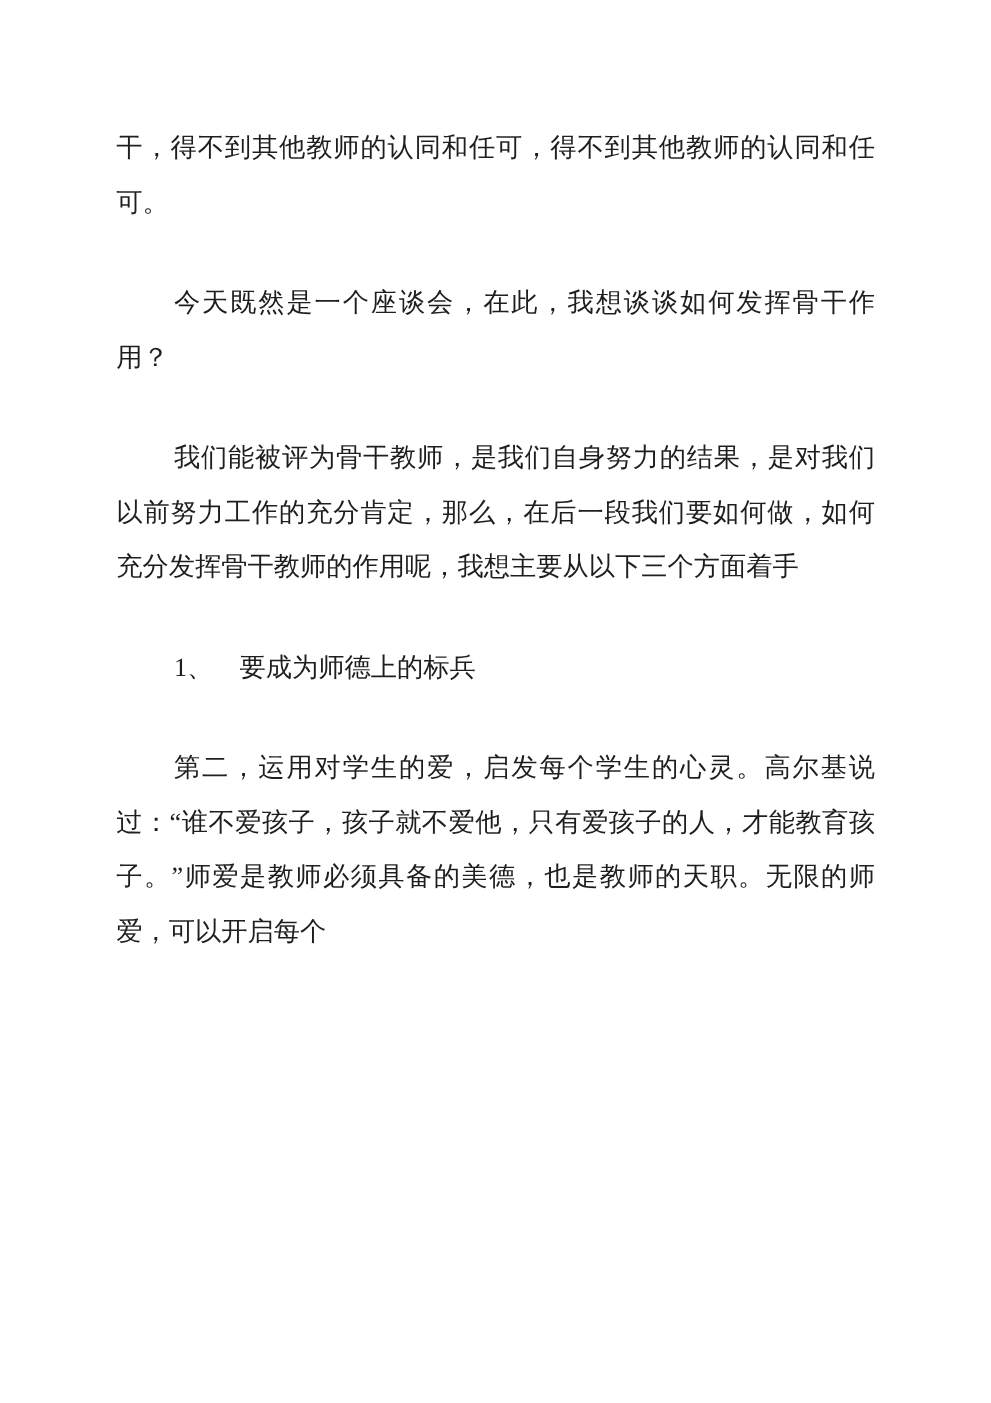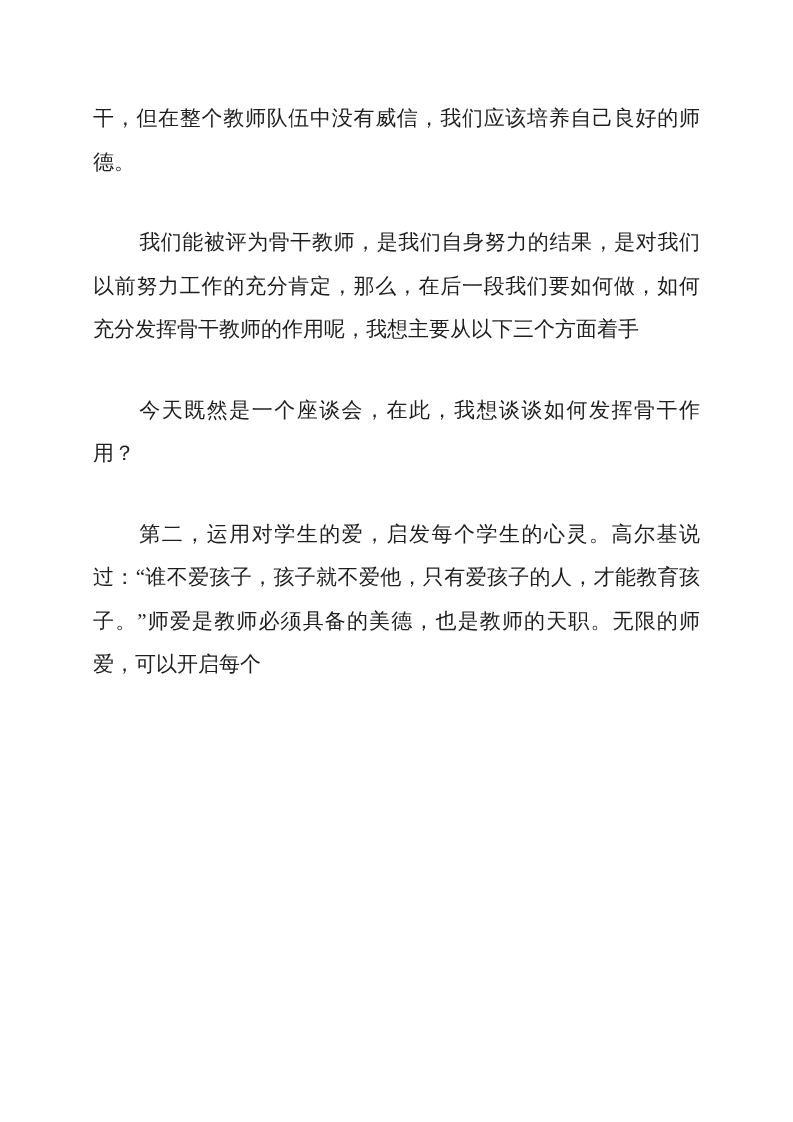--- a/index.html
+++ b/index.html
@@ -34,18 +34,19 @@
   }
   .content p.indent {
     text-indent: 2.2em;
   }
 </style>
 </head>
 <body>
 
 <div class="page">
   <div class="content">
-    <p>干，但在整个教师队伍中没有威信，我们应该培养自己良好的师德。</p>
+    <p>干，得不到其他教师的认同和任可，得不到其他教师的认同和任可。</p>
+    <p class="indent">今天既然是一个座谈会，在此，我想谈谈如何发挥骨干作用？</p>
     <p class="indent">我们能被评为骨干教师，是我们自身努力的结果，是对我们以前努力工作的充分肯定，那么，在后一段我们要如何做，如何充分发挥骨干教师的作用呢，我想主要从以下三个方面着手</p>
-    <p class="indent">今天既然是一个座谈会，在此，我想谈谈如何发挥骨干作用？</p>
+    <p class="indent">1、　要成为师德上的标兵</p>
     <p class="indent">第二，运用对学生的爱，启发每个学生的心灵。高尔基说过：“谁不爱孩子，孩子就不爱他，只有爱孩子的人，才能教育孩子。”师爱是教师必须具备的美德，也是教师的天职。无限的师爱，可以开启每个</p>
   </div>
 </div>
 
 </body></html>

